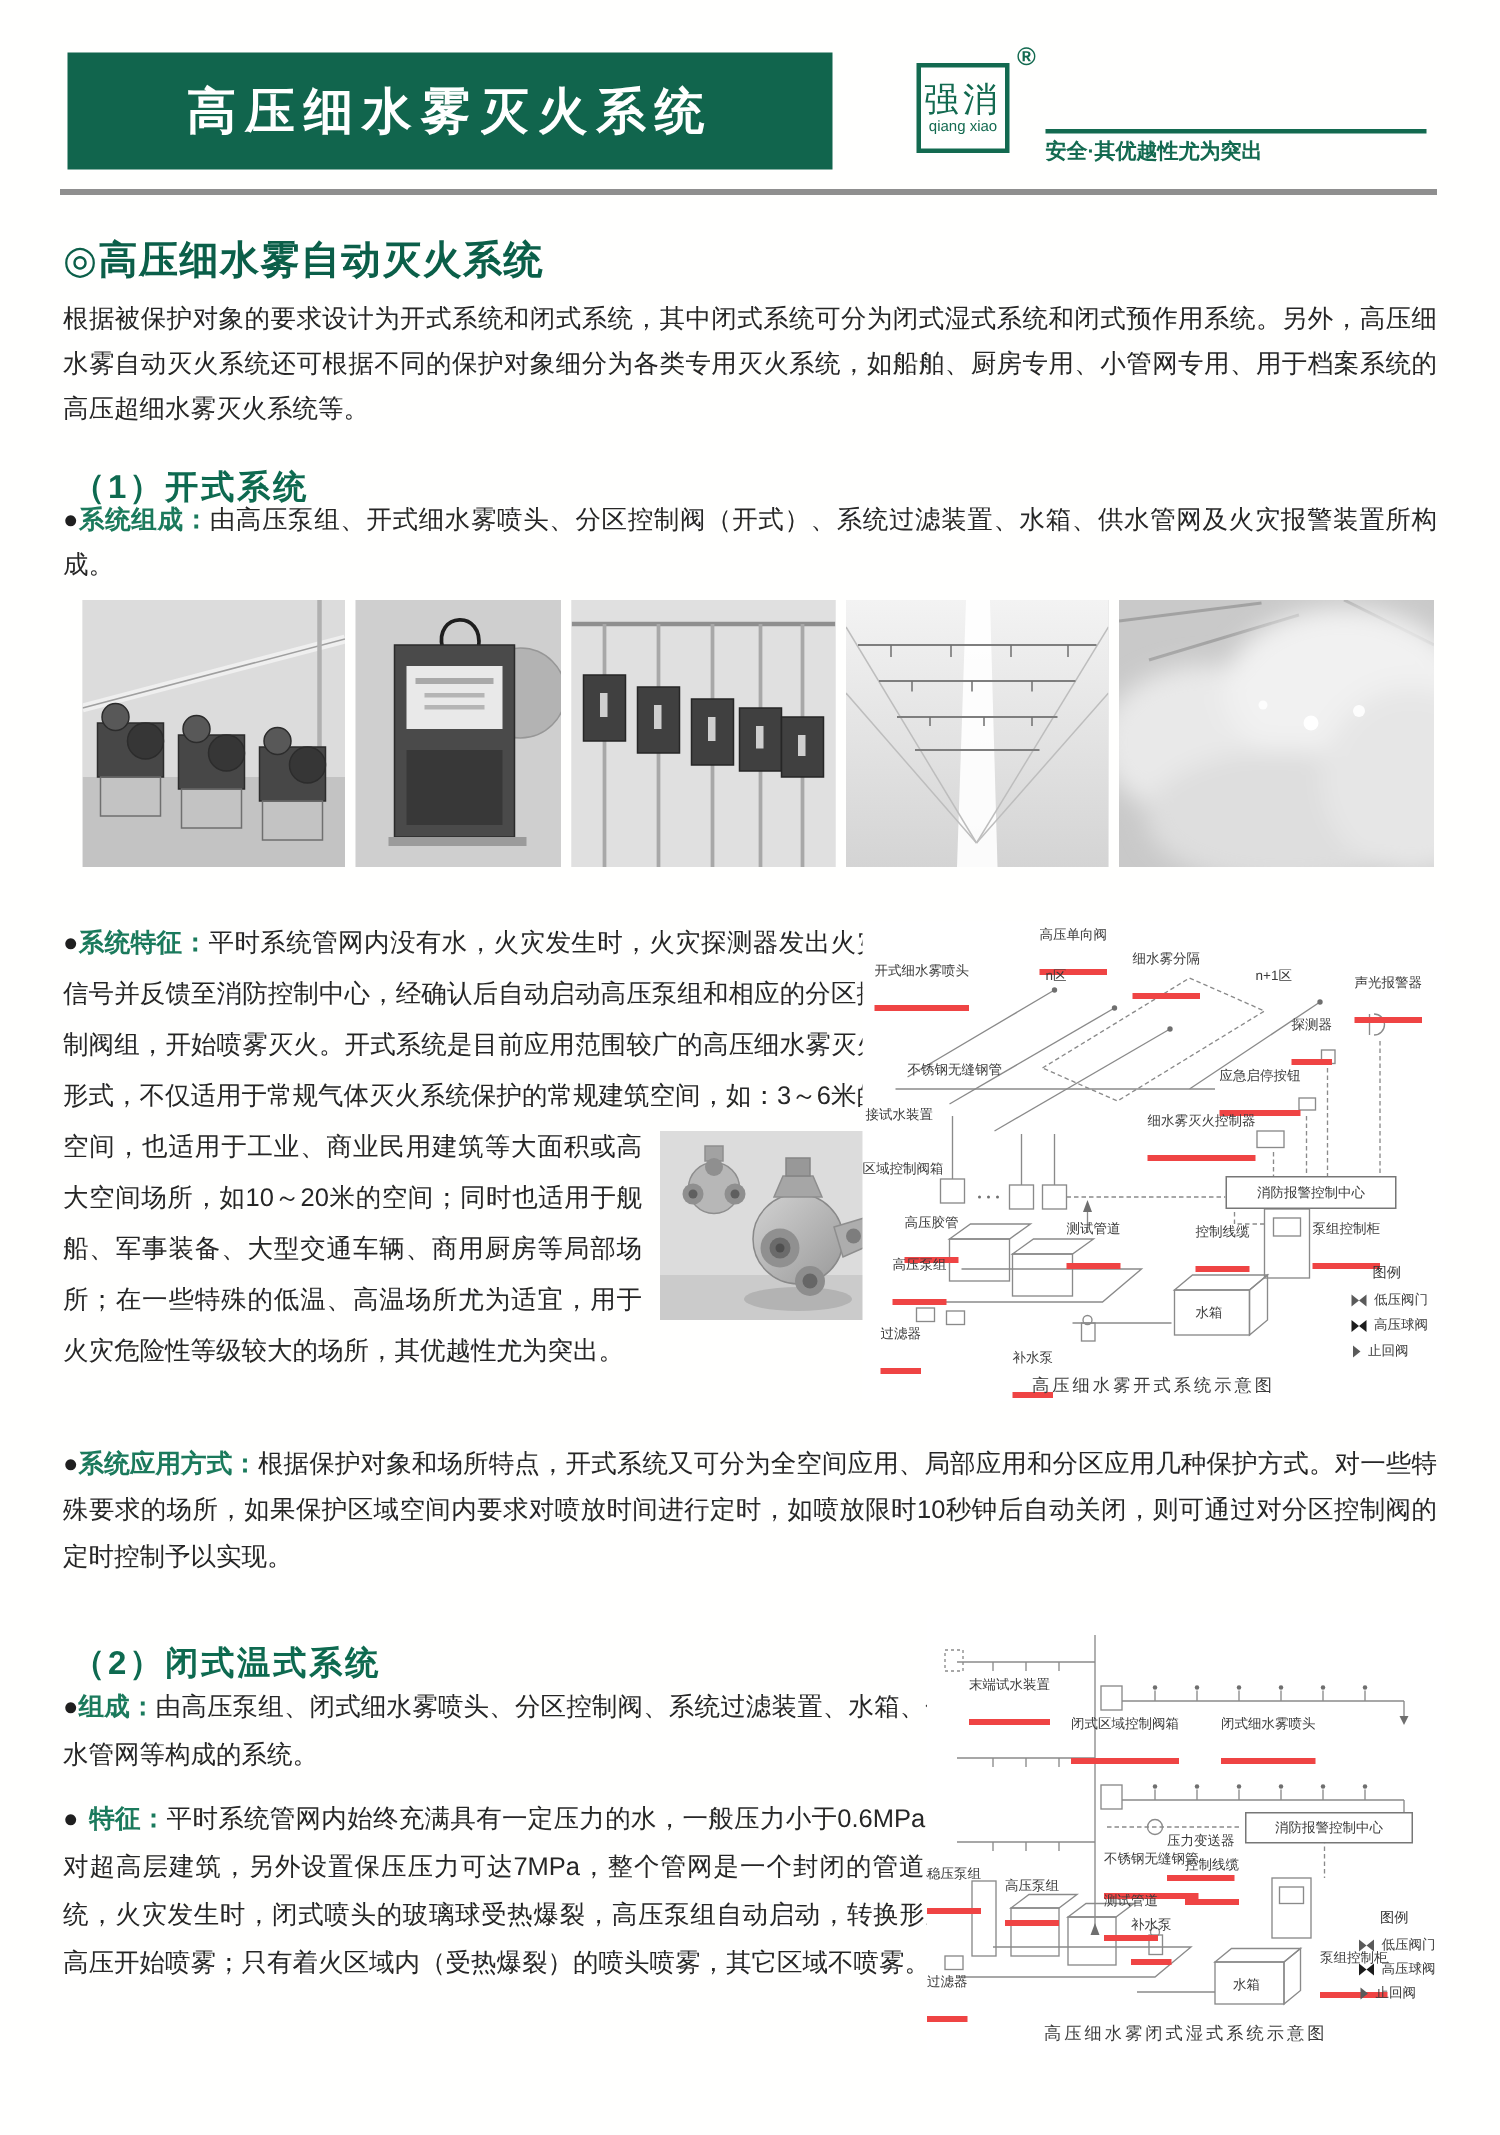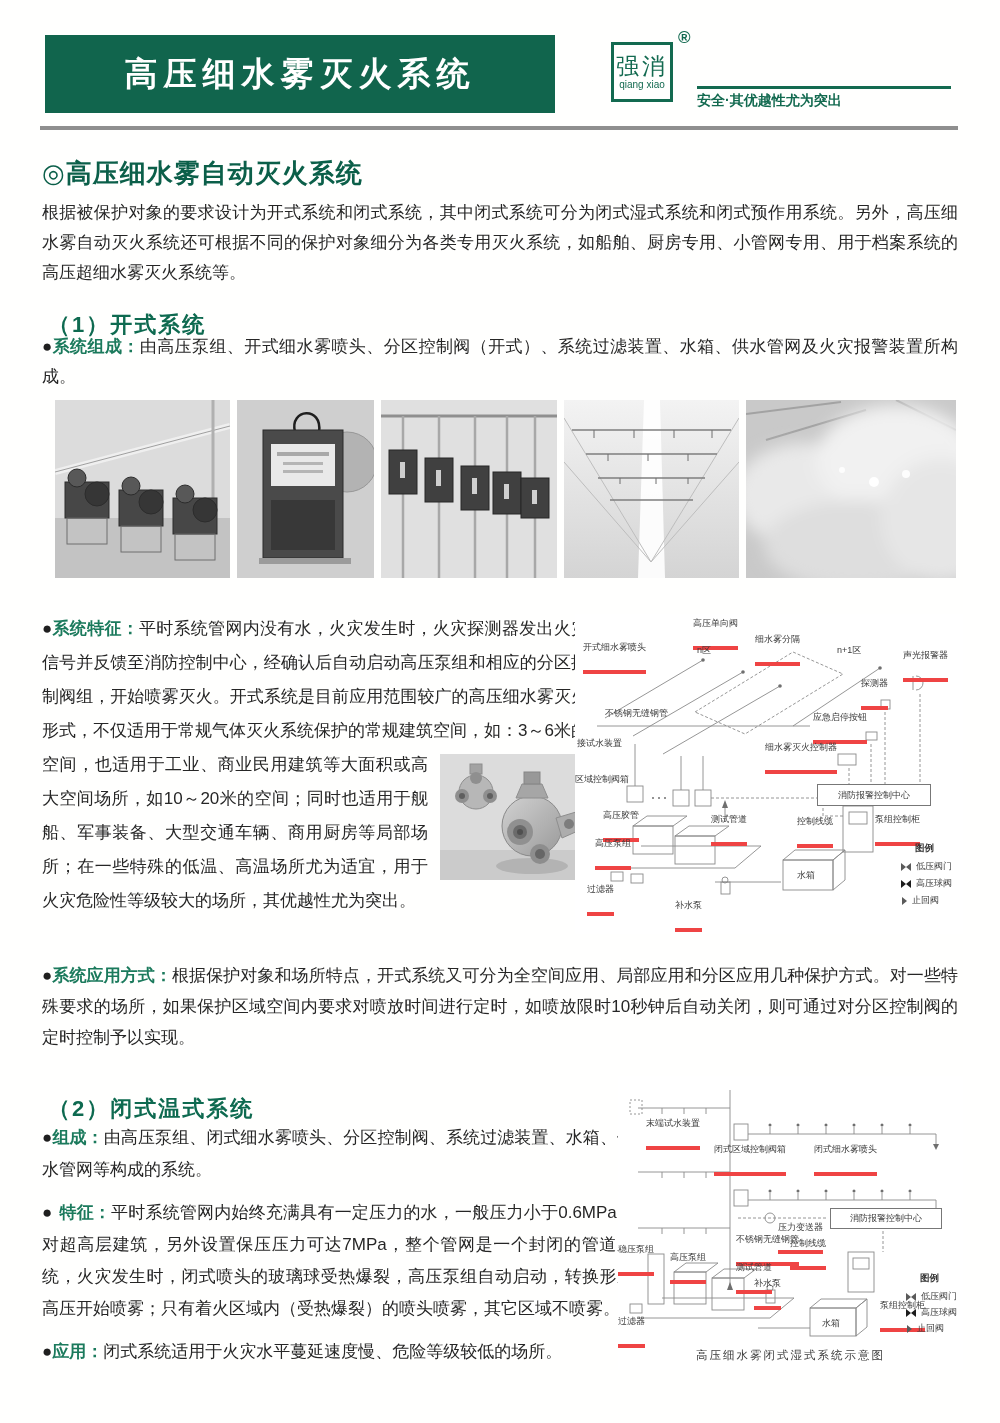--- a/index.html
+++ b/index.html
@@ -47,21 +47,21 @@
   
   .diagram{position:absolute;background:#ffffff;}
   #diagram-open{left:575px;top:614px;width:388px;height:320px;}
   #diagram-closed{left:618px;top:1076px;width:345px;height:294px;}
   .diagram svg{position:absolute;left:0;top:0;}
   .dlabel{position:absolute;font-size:9px;color:#3a3a3a;white-space:nowrap;line-height:10px;}
   .dlabel.u{border-bottom:4px solid #ef4444;padding-bottom:18px;}
   .dbox{position:absolute;border:1px solid #777;background:#fff;font-size:9px;color:#3a3a3a;
         display:flex;align-items:center;justify-content:center;white-space:nowrap;}
   .dcaption{position:absolute;width:100%;text-align:center;font-size:11.5px;color:#3c3c3c;letter-spacing:2px;}
-  .legend-t{position:absolute;font-size:9.5px;color:#333;font-weight:bold;}
+  .legend-t{position:absolute;font-size:9.5px;color:#333;font-weight:normal;}
   .legend-row{position:absolute;display:flex;align-items:center;gap:5px;font-size:9px;color:#3a3a3a;white-space:nowrap;}
   .sym{display:inline-flex;align-items:center;}
   .sym i{display:block;width:0;height:0;}
   .t-r{border-left:5px solid #5a5a5a;border-top:4px solid transparent;border-bottom:4px solid transparent;}
   .t-l{border-right:5px solid #5a5a5a;border-top:4px solid transparent;border-bottom:4px solid transparent;}
   .t-r.f{border-left-color:#1c1c1c;} .t-l.f{border-right-color:#1c1c1c;}
   .bar{display:block;width:2px;height:9px;background:#5a5a5a;margin-right:1px;}
 
   
   #closed-col{position:absolute;left:42px;top:1122px;width:592px;}
@@ -348,37 +348,35 @@
         </span>
       <span>高压球阀</span>
     </div>
     <div class="legend-row" style="left:326px;top:280px">
       <span class="sym">
           <i class="bar"></i>
           <i class="t-r"></i>
         </span>
       <span>止回阀</span>
     </div>
+    <div class="dcaption" style="top:302px">高压细水雾开式系统示意图</div>
   </div>
 
   <div class="para" id="application-p">
     <span class="bullet">●</span><span class="glabel">系统应用方式：</span><span>根据保护对象和场所特点，开式系统又可分为全空间应用、局部应用和分区应用几种保护方式。对一些特殊要求的场所，如果保护区域空间内要求对喷放时间进行定时，如喷放限时10秒钟后自动关闭，则可通过对分区控制阀的定时控制予以实现。</span>
   </div>
 
   <div class="sub-h" style="left:48px;top:1082px;">（2）闭式温式系统</div>
 
   <div id="closed-col">
     <div class="para p1">
       <span class="bullet">●</span><span class="glabel">组成：</span><span>由高压泵组、闭式细水雾喷头、分区控制阀、系统过滤装置、水箱、供水管网等构成的系统。</span>
     </div>
     <div class="para p2">
       <span class="bullet">●</span><span class="glabel sp">特征：</span><span>平时系统管网内始终充满具有一定压力的水，一般压力小于0.6MPa，对超高层建筑，另外设置保压压力可达7MPa，整个管网是一个封闭的管道系统，火灾发生时，闭式喷头的玻璃球受热爆裂，高压泵组自动启动，转换形成高压开始喷雾；只有着火区域内（受热爆裂）的喷头喷雾，其它区域不喷雾。</span>
-    </div>
-    <div class="para p3">
-      <span class="bullet">●</span><span class="glabel">应用：</span><span>闭式系统适用于火灾水平蔓延速度慢、危险等级较低的场所。</span>
     </div>
   </div>
 
   <div class="diagram" id="diagram-closed">
     <svg width="345" height="294" viewBox="0 0 345 294">
       <g stroke="#8a8a8a" stroke-width="0.9" fill="none">
         <line x1="112" y1="14" x2="112" y2="200"></line>
         <line x1="112" y1="32" x2="20" y2="32"></line>
           <line x1="112" y1="96" x2="20" y2="96"></line>
           <line x1="112" y1="152" x2="20" y2="152"></line>

